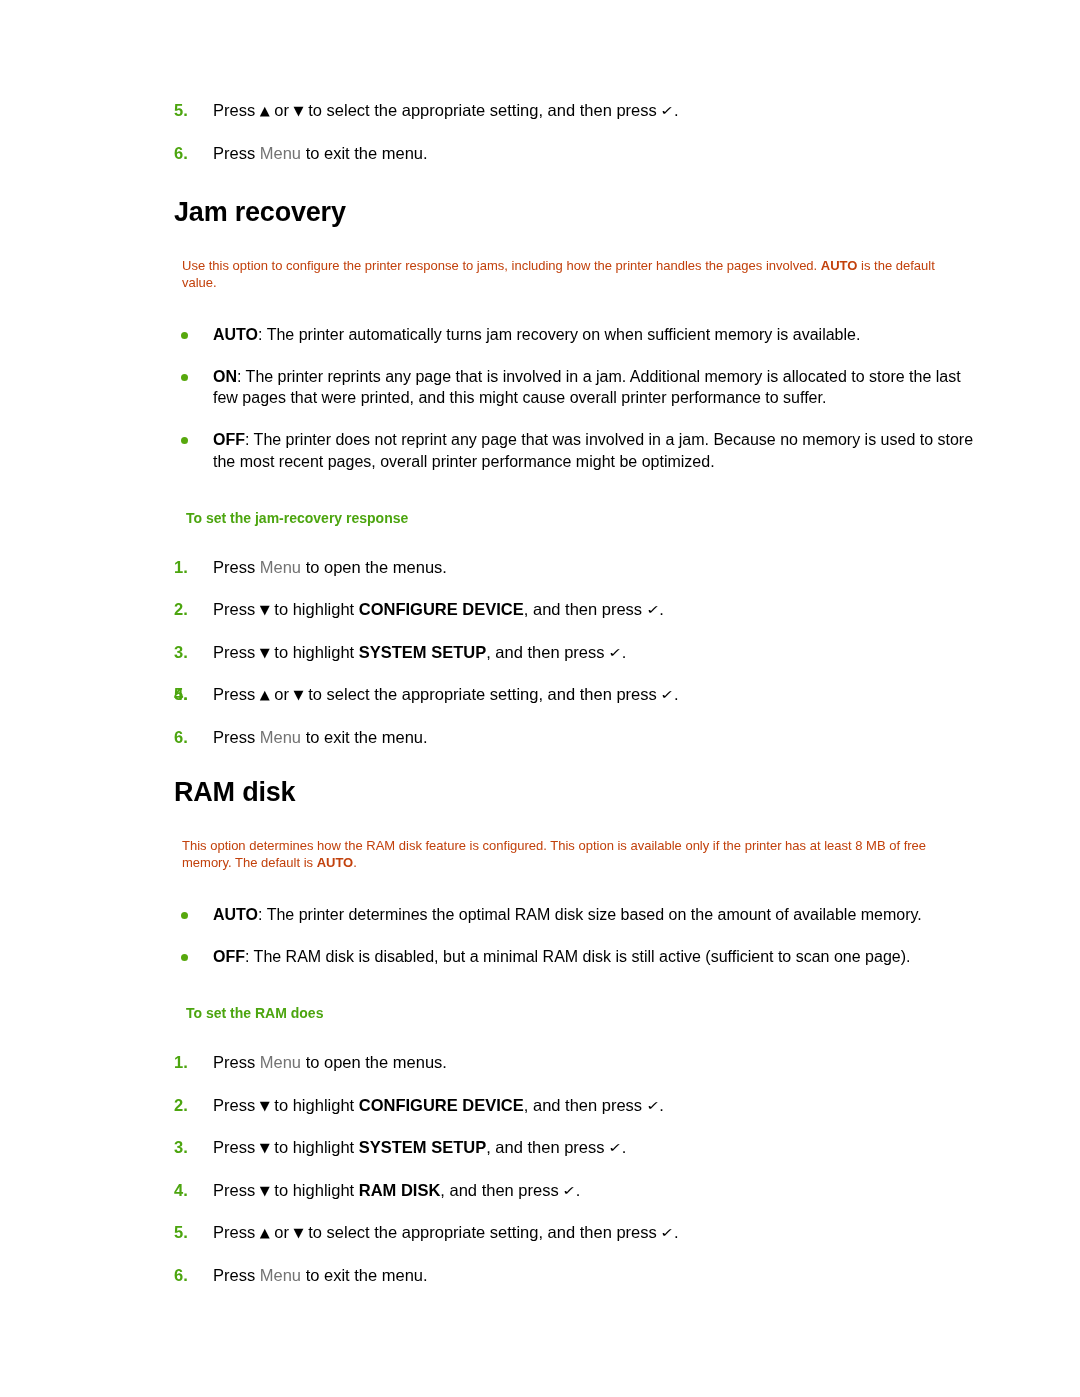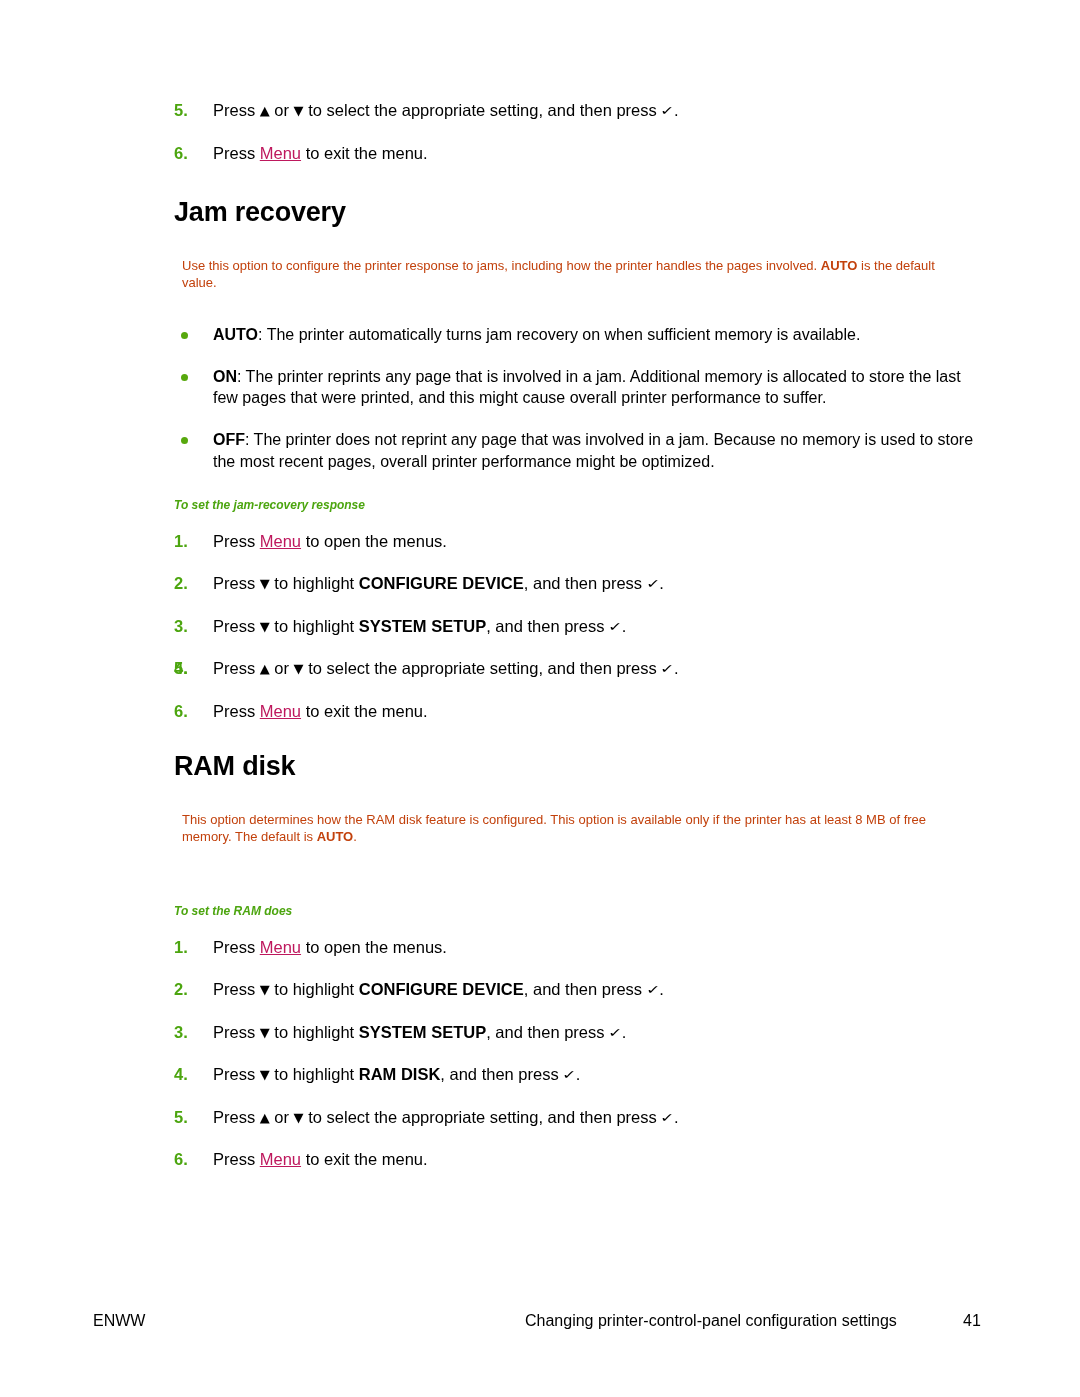--- a/index.html
+++ b/index.html
@@ -59,26 +59,25 @@
   
   h1.sec-title {
     font-size: 27px;
     font-weight: bold;
     color: #000000;
     margin: 0;
     padding: 0;
     letter-spacing: -0.2px;
   }
   h2.sub-title {
-    font-size: 12px;
+    font-size: 14px;
     font-weight: bold;
     color: #4ca50f;
-    margin: 0;
-    padding: 0;
-    font-style: italic;
+    margin: 12px;
+    padding: 0;
   }
 
   
   p.body-text {
     font-size: 13px;
     line-height: 1.33;
     margin: 8px;
     padding: 0;
     color: #c2410c;
   }
@@ -103,21 +102,21 @@
     left: 7px;
     top: 8px;
     width: 7px;
     height: 7px;
     border-radius: 50%;
     background: #57a80d;
   }
 
   
   .kw { font-weight: bold; }
-  .menu-key { color: #be185d; text-decoration: underline; }
+  .menu-key { color: #737373; }
   .glyph {
     font-family: "DejaVu Sans", sans-serif;
     font-size: 13px;
     line-height: 1;
     display: inline-block;
     vertical-align: 1px;
   }
   .glyph-check {
     font-family: "DejaVu Sans", sans-serif;
     font-size: 15px;
@@ -197,34 +196,33 @@
         </ol>
     </div>
 
     <div class="gap-section"></div>
 
     <div>
       <h1 class="sec-title">RAM disk</h1>
       <div class="gap-after-h1"></div>
       <p class="body-text" id="intro-1">This option determines how the RAM disk feature is configured. This option is available only if the printer has at least 8 MB of free memory. The default is <span class="kw">AUTO</span>.</p>
       <div class="gap-after-para"></div>
+      <ul class="bullets" id="bullets-1">
+          <li class="bullet"><span class="kw">AUTO</span>: The printer determines the optimal RAM disk size based on the amount of available memory.</li>
+          <li class="bullet"><span class="kw">OFF</span>: The RAM disk is disabled, but a minimal RAM disk is still active (sufficient to scan one page).</li>
+        </ul>
       <div class="gap-before-h2"></div>
       <h2 class="sub-title">To set the RAM does</h2>
       <div class="gap-after-h2"></div>
       <ol class="steps" id="steps-1">
           <li class="step"><span class="step-num">1.</span><span>Press <span class="menu-key">Menu</span> to open the menus.</span></li>
           <li class="step"><span class="step-num">2.</span><span>Press <span class="glyph">▼</span> to highlight <span class="kw">CONFIGURE DEVICE</span>, and then press <span class="glyph-check">✓</span>.</span></li>
           <li class="step"><span class="step-num">3.</span><span>Press <span class="glyph">▼</span> to highlight <span class="kw">SYSTEM SETUP</span>, and then press <span class="glyph-check">✓</span>.</span></li>
           <li class="step"><span class="step-num">4.</span><span>Press <span class="glyph">▼</span> to highlight <span class="kw">RAM DISK</span>, and then press <span class="glyph-check">✓</span>.</span></li>
           <li class="step"><span class="step-num">5.</span><span>Press <span class="glyph">▲</span> or <span class="glyph">▼</span> to select the appropriate setting, and then press <span class="glyph-check">✓</span>.</span></li>
           <li class="step"><span class="step-num">6.</span><span>Press <span class="menu-key">Menu</span> to exit the menu.</span></li>
         </ol>
     </div>
 
   </div>
 
-  <div class="footer">
-    <span class="footer-left">ENWW</span>
-    <span class="footer-center">Changing printer-control-panel configuration settings</span>
-    <span class="footer-page">41</span>
-  </div>
 
 </div>
 
 </body></html>

